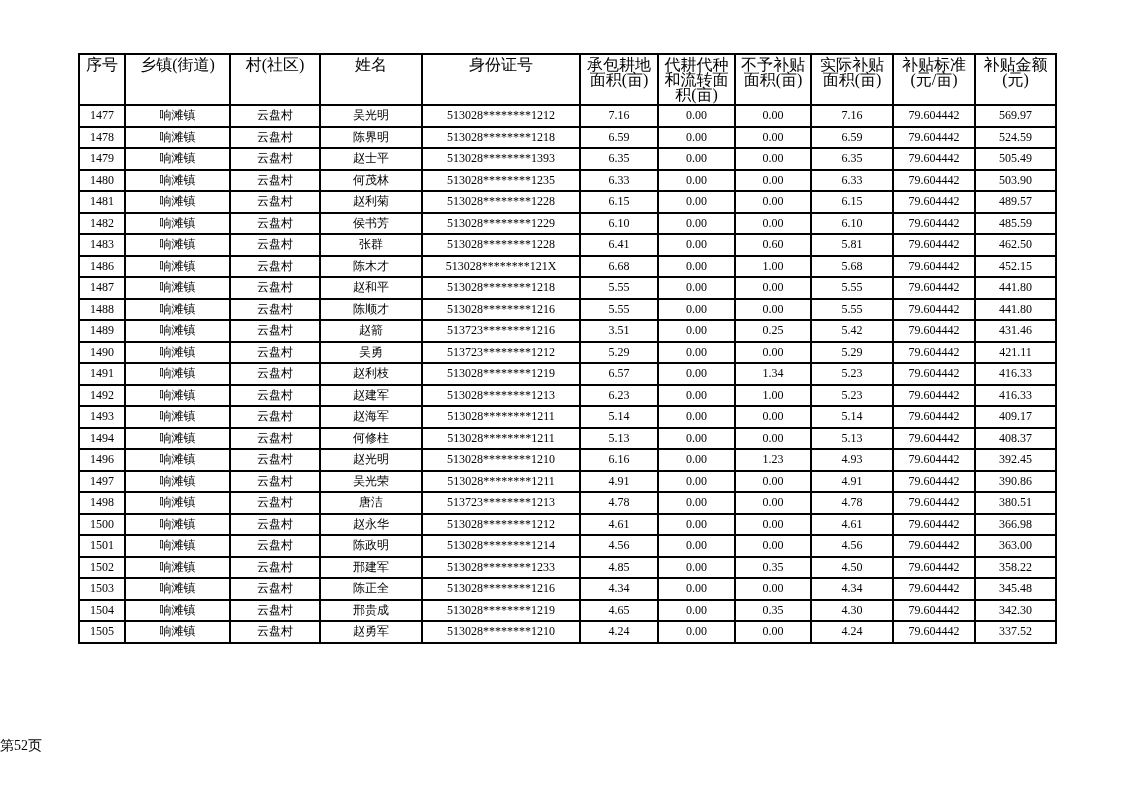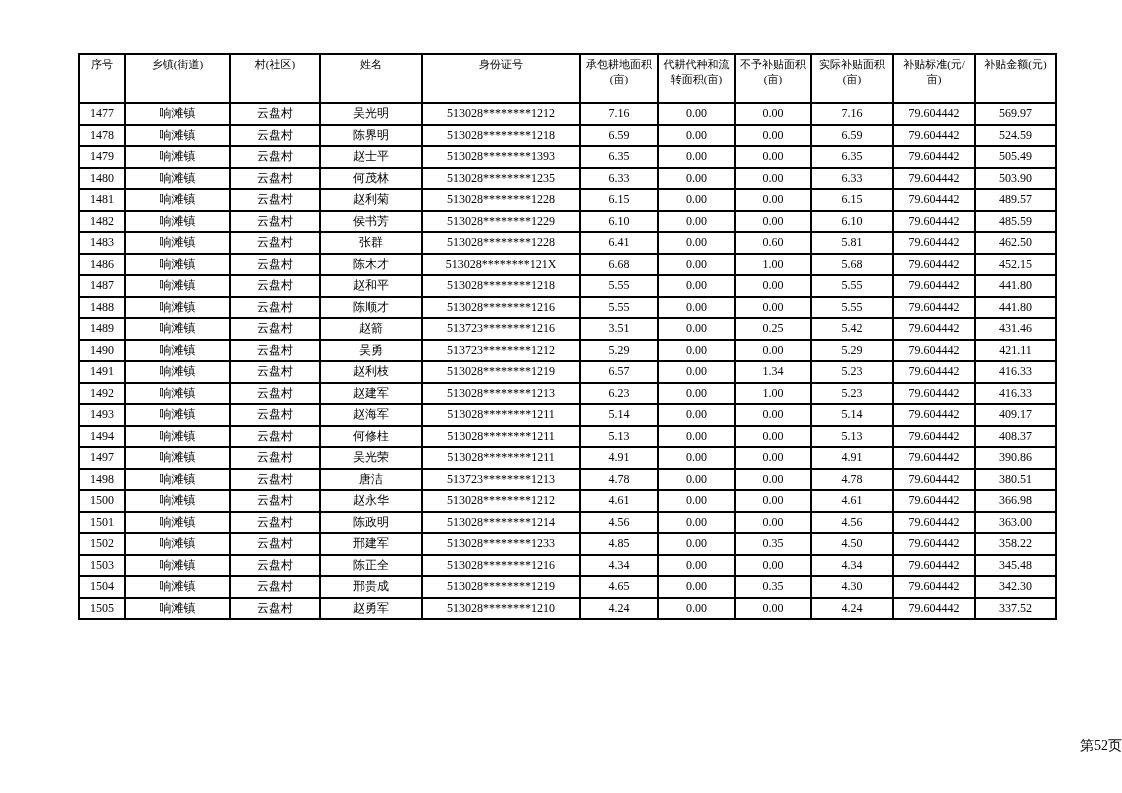--- a/index.html
+++ b/index.html
@@ -30,21 +30,21 @@
   table.subsidy-table td {
     border: 2px solid #000000;
     text-align: center;
     overflow: hidden;
     font-weight: normal;
     white-space: normal;
   }
   table.subsidy-table th {
     height: 43px;
     vertical-align: top;
-    font-size: 11px;
+    font-size: 16px;
     line-height: 15px;
     padding: 2px 3px;
   }
   table.subsidy-table td {
     height: 19.5px;
     font-size: 12px;
     line-height: 19.5px;
     padding: 0 1px;
     vertical-align: middle;
   }
@@ -57,21 +57,21 @@
   .col-transfer { width: 77px;  }
   .col-denied   { width: 76px;  }
   .col-actual   { width: 82px;  }
   .col-rate     { width: 82px;  }
   .col-amount   { width: 81px;  }
   .page-footer {
     position: absolute;
     left: 0;
     top: 737px;
     width: 1122px;
-    text-align: right;
+    text-align: left;
     font-size: 14px;
     line-height: 18px;
   }
 </style>
 </head>
 <body>
 
 <div class="sheet">
 
   <table class="subsidy-table">
@@ -306,20 +306,33 @@
           <td>何修柱</td>
           <td>513028********1211</td>
           <td>5.13</td>
           <td>0.00</td>
           <td>0.00</td>
           <td>5.13</td>
           <td>79.604442</td>
           <td>408.37</td>
         </tr>
         <tr>
+          <td>1496</td>
+          <td>响滩镇</td>
+          <td>云盘村</td>
+          <td>赵光明</td>
+          <td>513028********1210</td>
+          <td>6.16</td>
+          <td>0.00</td>
+          <td>1.23</td>
+          <td>4.93</td>
+          <td>79.604442</td>
+          <td>392.45</td>
+        </tr>
+        <tr>
           <td>1497</td>
           <td>响滩镇</td>
           <td>云盘村</td>
           <td>吴光荣</td>
           <td>513028********1211</td>
           <td>4.91</td>
           <td>0.00</td>
           <td>0.00</td>
           <td>4.91</td>
           <td>79.604442</td>

